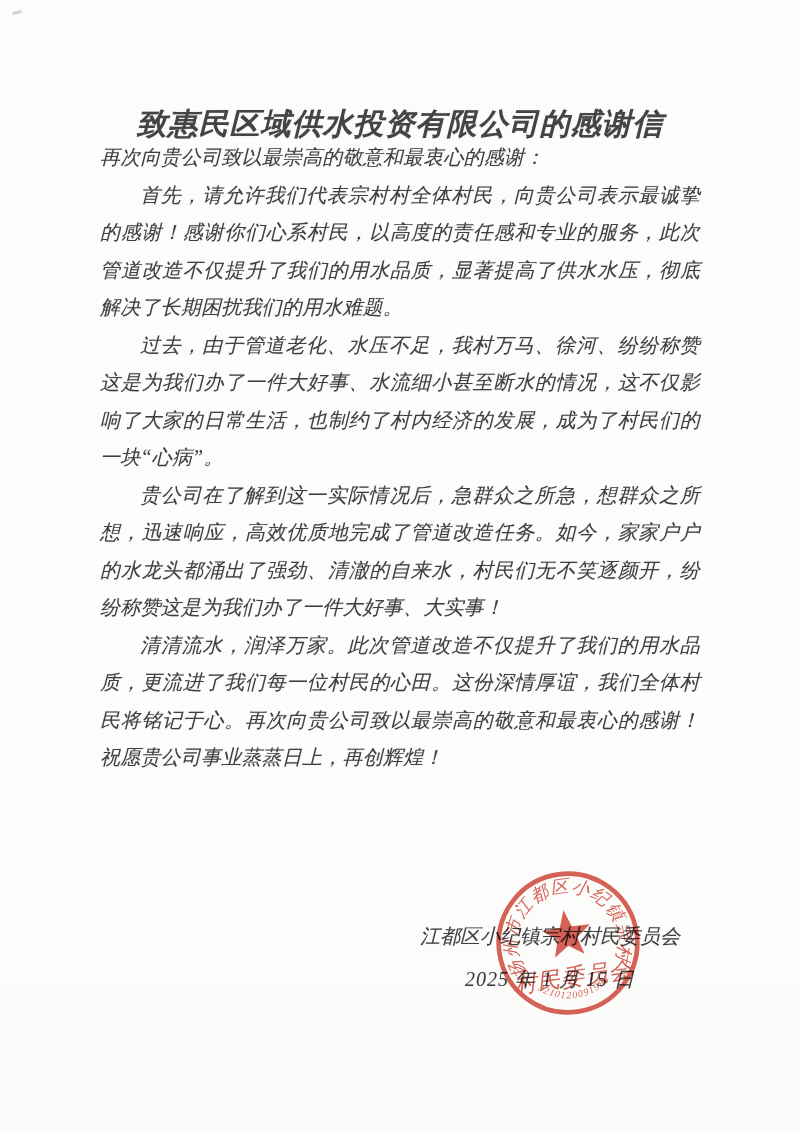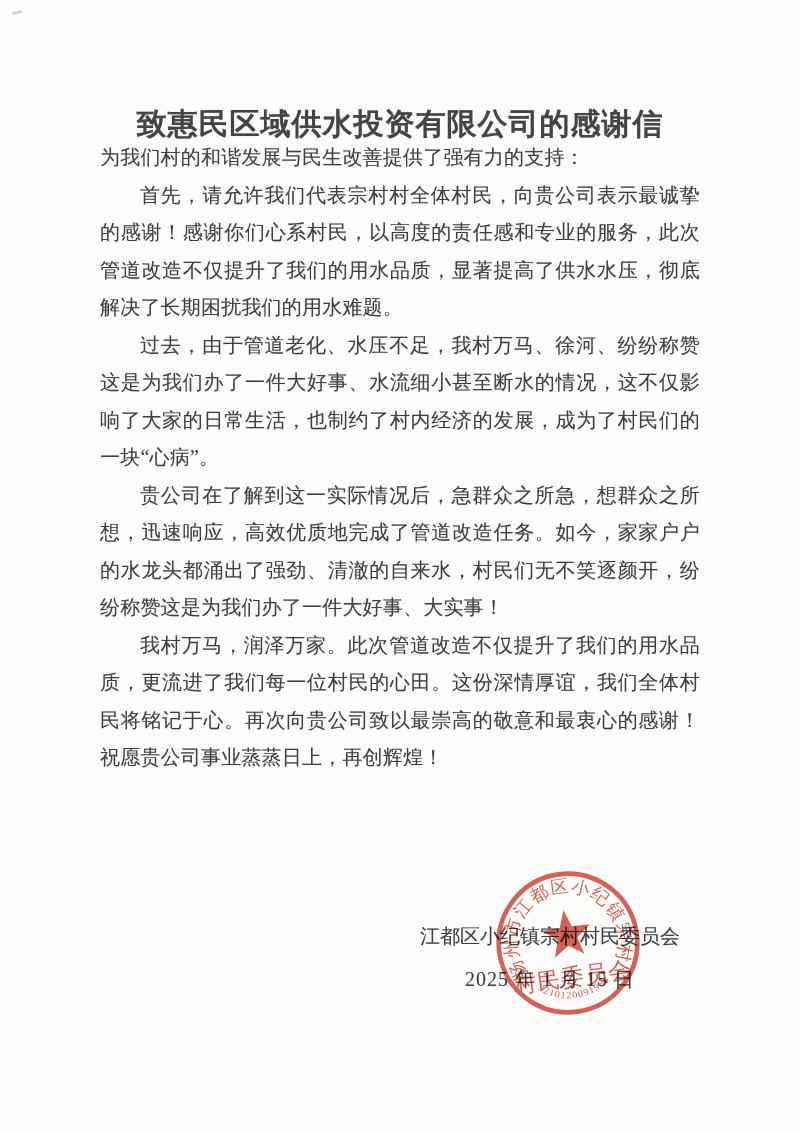--- a/index.html
+++ b/index.html
@@ -4,20 +4,21 @@
 <style>
   html,body { margin:0; padding:0; background:#ffffff; }
   .sheet {
     position:relative;
     width:800px; height:1132px;
     margin:0;
     background:linear-gradient(180deg,#fcfcfb 0%,#fdfdfc 60%,#fbfbf9 100%);
     font-family:"Liberation Serif","DejaVu Serif",serif;
     color:#3f3f3f;
     overflow:hidden;
+    font-style:italic;
   }
   .scan-speck {
     position:absolute; left:12px; top:11px;
     width:10px; height:3px; background:#bcbcbc;
     border-radius:2px; opacity:.65; transform:rotate(-12deg);
   }
   .title {
     position:absolute; top:84px; left:0; width:100%;
     text-align:center;
     font-size:30px; font-weight:700; letter-spacing:1px;
@@ -51,25 +52,25 @@
 </head>
 <body>
 
 <div class="sheet">
 
   <div class="scan-speck"></div>
 
   <h1 class="title">致惠民区域供水投资有限公司的感谢信</h1>
 
   <div class="letter-body">
-    <p class="salutation">为我们村的和谐发展与民生改善提供了强有力的支持：</p>
+    <p class="salutation">再次向贵公司致以最崇高的敬意和最衷心的感谢：</p>
     <p>首先，请允许我们代表宗村村全体村民，向贵公司表示最诚挚的感谢！感谢你们心系村民，以高度的责任感和专业的服务，此次管道改造不仅提升了我们的用水品质，显著提高了供水水压，彻底解决了长期困扰我们的用水难题。</p>
     <p>过去，由于管道老化、水压不足，我村万马、徐河、纷纷称赞这是为我们办了一件大好事、水流细小甚至断水的情况，这不仅影响了大家的日常生活，也制约了村内经济的发展，成为了村民们的一块“心病”。</p>
     <p>贵公司在了解到这一实际情况后，急群众之所急，想群众之所想，迅速响应，高效优质地完成了管道改造任务。如今，家家户户的水龙头都涌出了强劲、清澈的自来水，村民们无不笑逐颜开，纷纷称赞这是为我们办了一件大好事、大实事！</p>
-    <p>我村万马，润泽万家。此次管道改造不仅提升了我们的用水品质，更流进了我们每一位村民的心田。这份深情厚谊，我们全体村民将铭记于心。再次向贵公司致以最崇高的敬意和最衷心的感谢！祝愿贵公司事业蒸蒸日上，再创辉煌！</p>
+    <p>清清流水，润泽万家。此次管道改造不仅提升了我们的用水品质，更流进了我们每一位村民的心田。这份深情厚谊，我们全体村民将铭记于心。再次向贵公司致以最崇高的敬意和最衷心的感谢！祝愿贵公司事业蒸蒸日上，再创辉煌！</p>
   </div>
 
   <div class="sign-block">
     <div class="sig-line">江都区小纪镇宗村村民委员会</div>
     <div class="date-line">2025 年 1 月 15 日</div>
   </div>
 
   <div class="seal">
     <svg viewBox="0 0 200 200">
       <defs>

